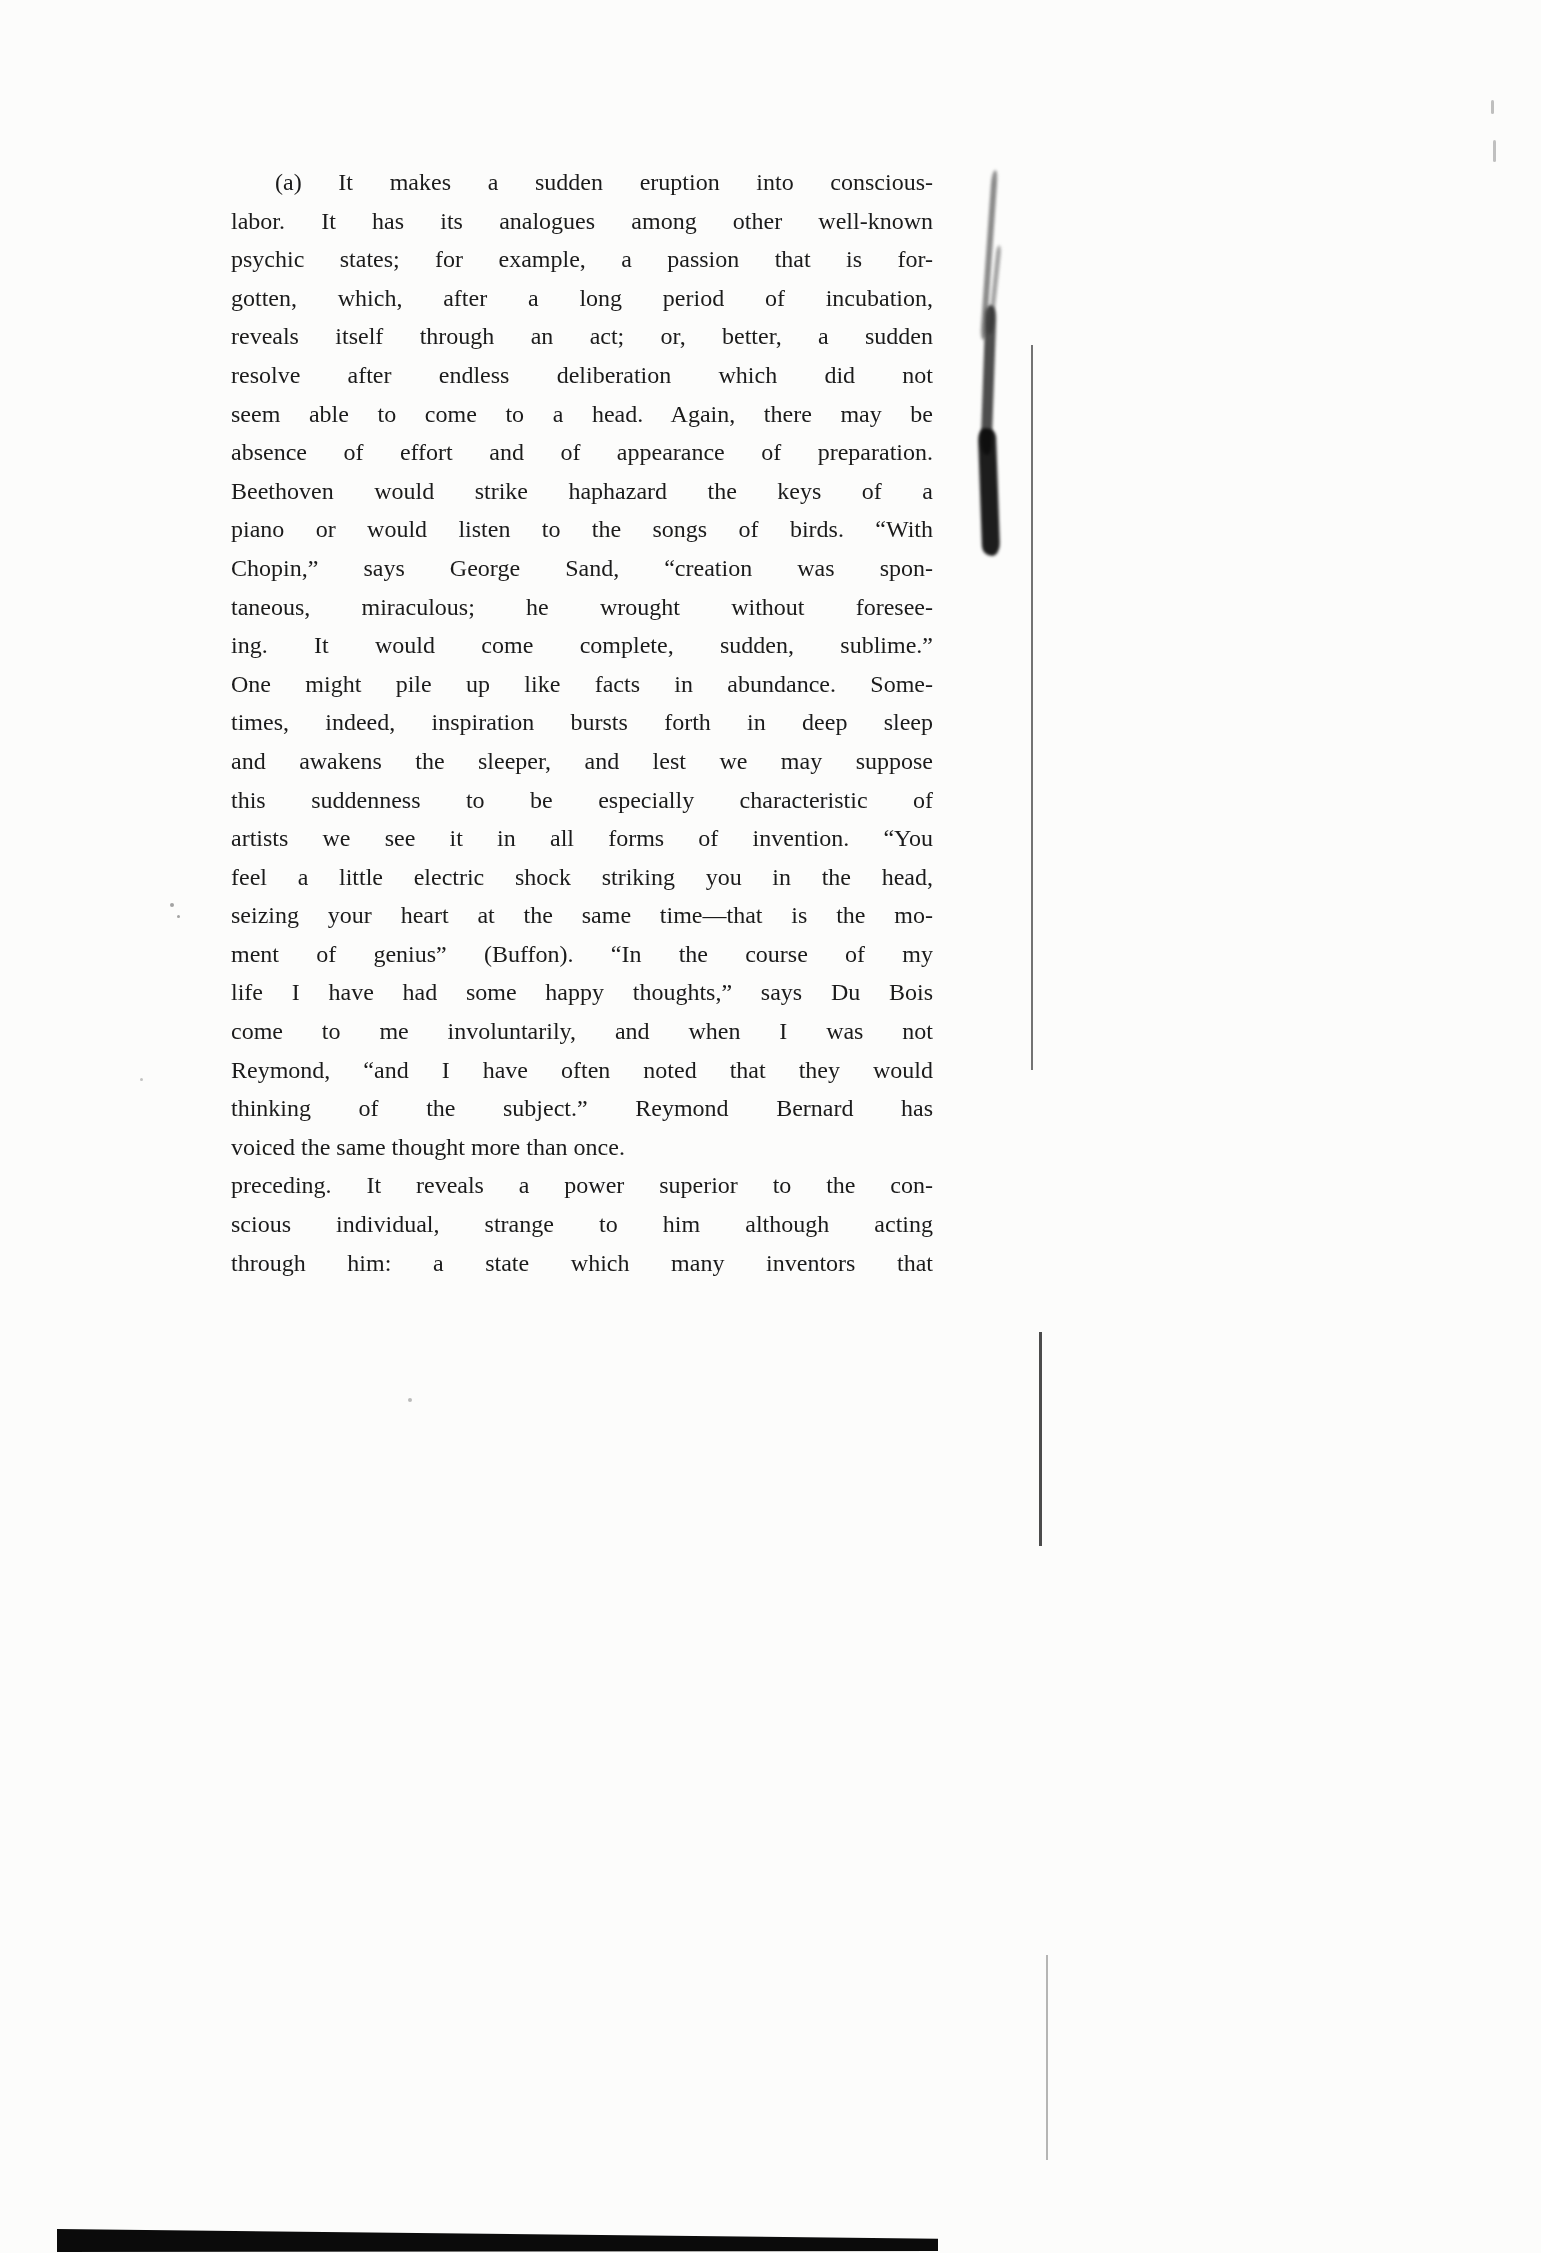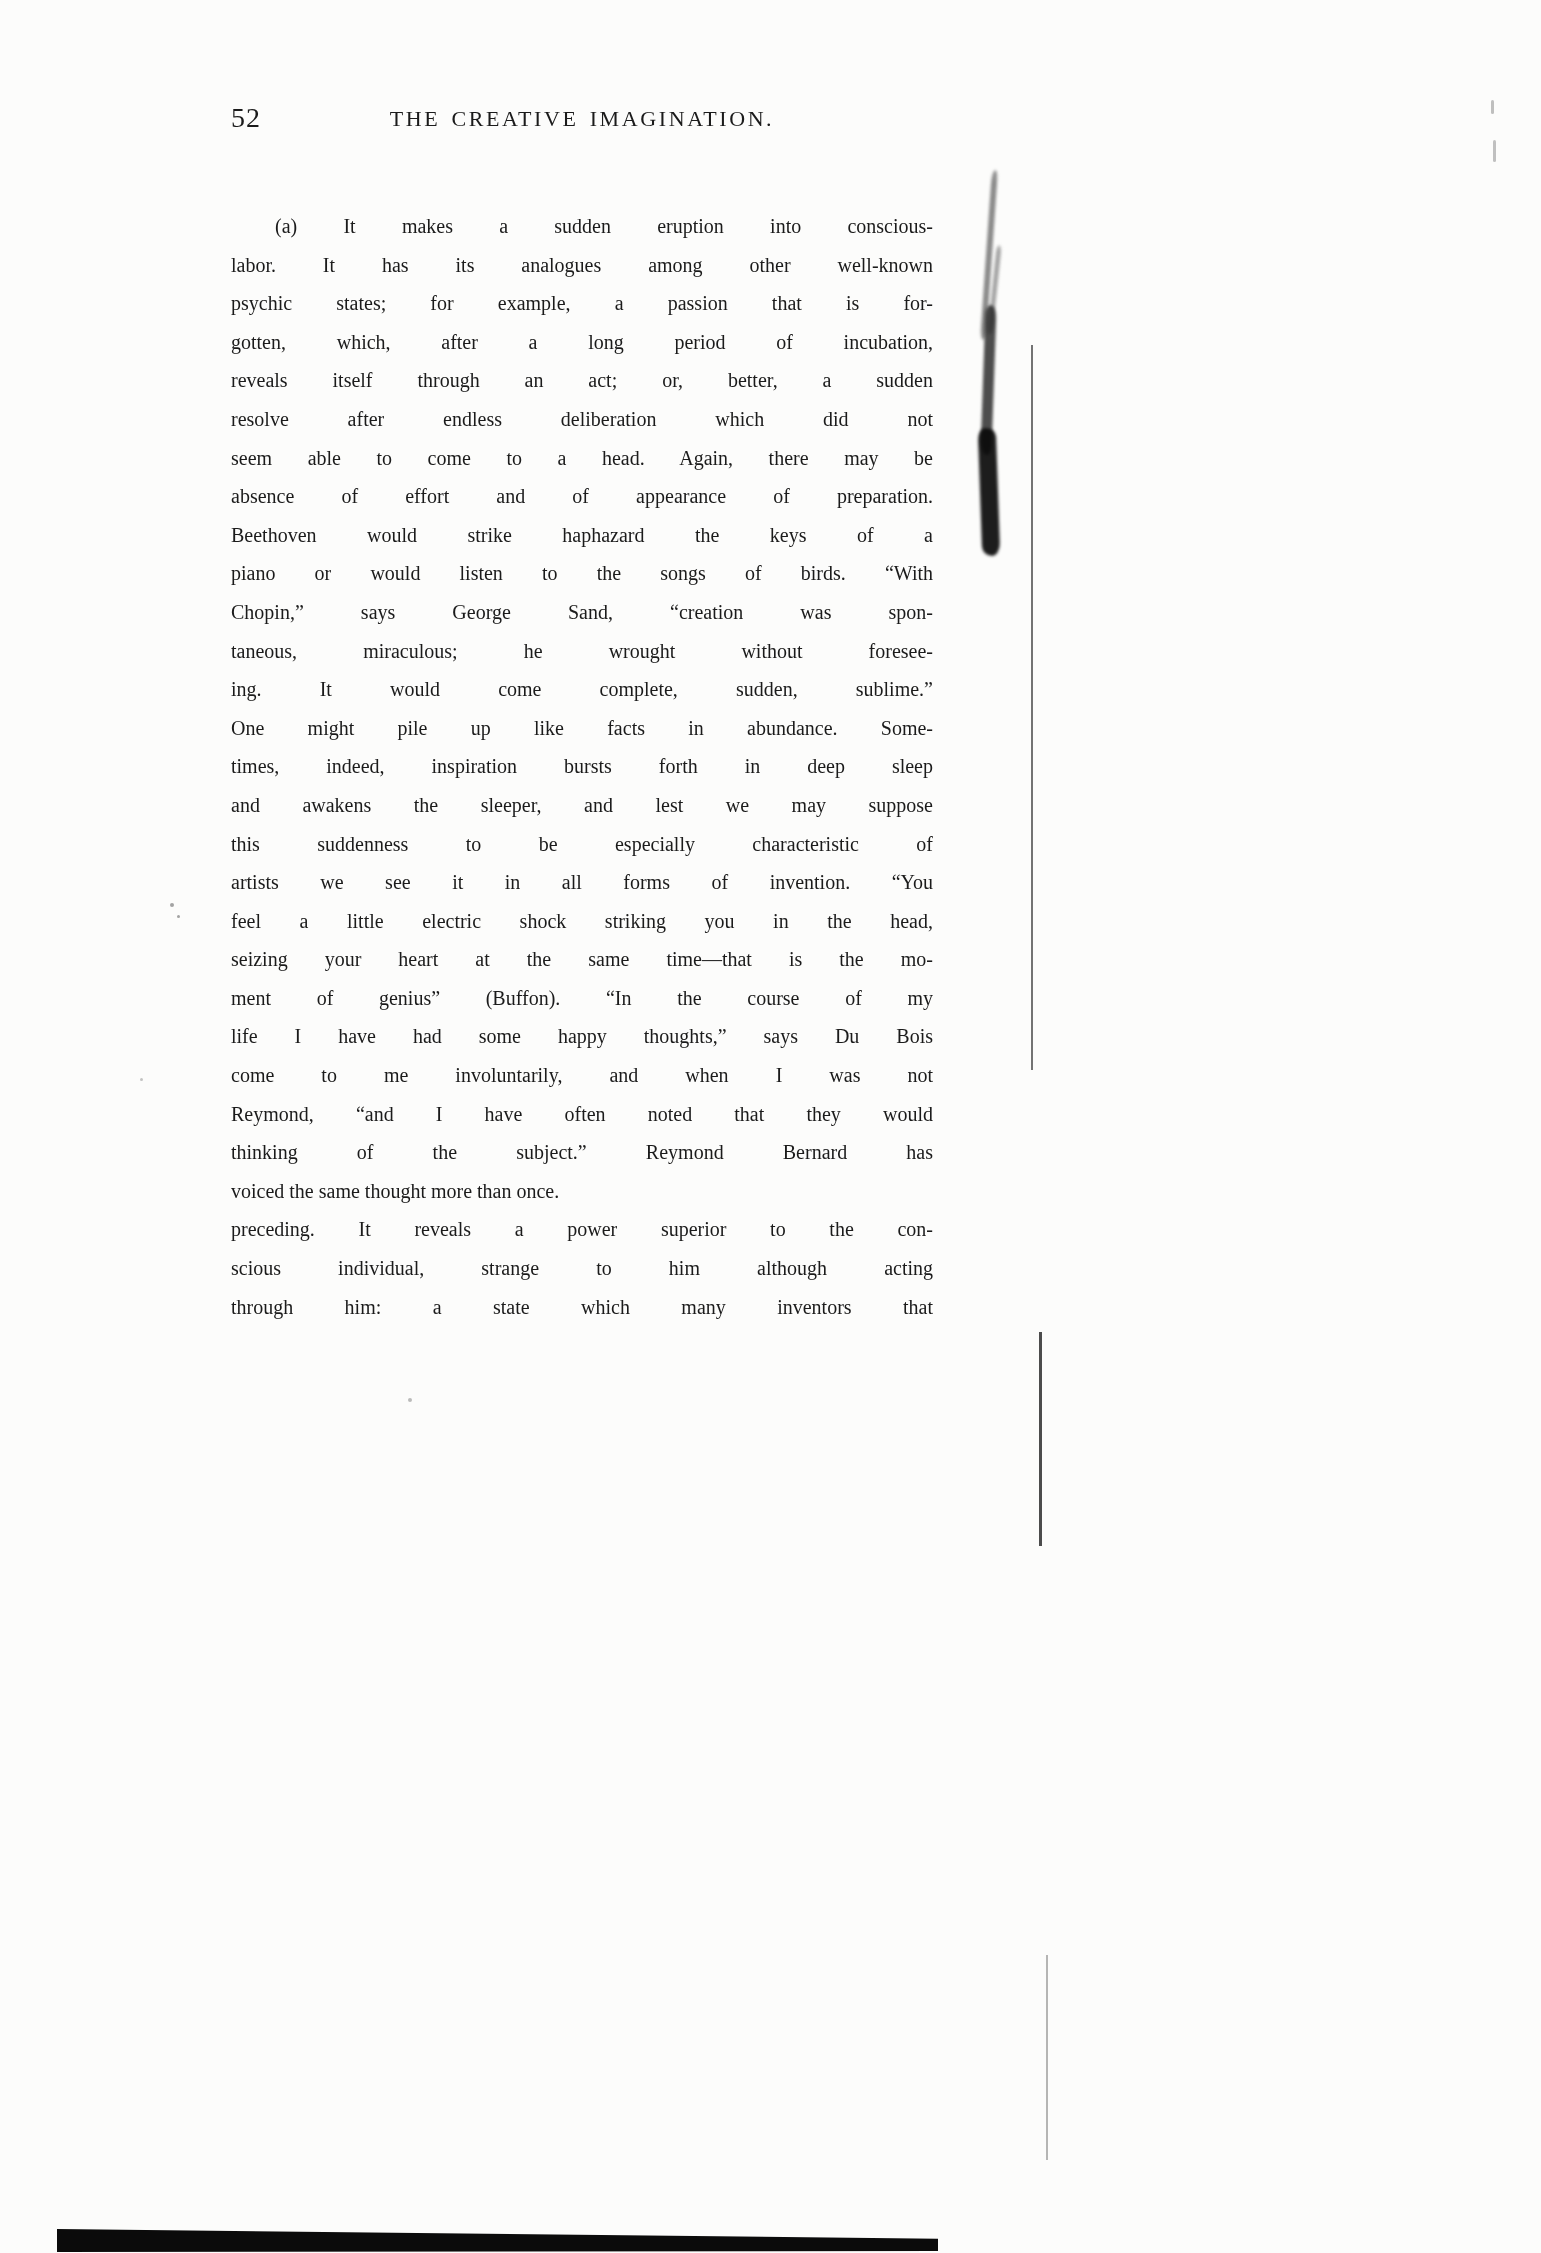--- a/index.html
+++ b/index.html
@@ -43,22 +43,21 @@
     letter-spacing: 2.6px;
     word-spacing: 3px;
   }
 
   
   .text-block {
     position: absolute;
     left: 231px;
     top: 163px;
     width: 702px;
-    font-size: 20px;
-    margin-top: 44px;
+    font-size: 24px;
   }
   .line {
     height: 38.6px;
     line-height: 38.6px;
     text-align: justify;
     text-align-last: justify;
     white-space: normal;
     overflow: visible;
   }
   .line.first { text-indent: 44px; }
@@ -122,24 +121,20 @@
   .speck-3 { left: 170px;  top: 903px; width: 4px; height: 4px; }
   .speck-4 { left: 177px;  top: 915px; width: 3px; height: 3px; }
   .speck-5 { left: 408px;  top: 1398px; width: 4px; height: 4px; background: rgba(90,90,90,0.4); }
   .speck-6 { left: 140px;  top: 1078px; width: 3px; height: 3px; background: rgba(110,110,110,0.4); }
 </style>
 </head>
 <body>
 
 <div class="scan-page">
 
-  <div class="header-row">
-    <span class="page-number">52</span>
-    <span class="running-title">THE CREATIVE IMAGINATION.</span>
-  </div>
 
   <div class="text-block">
       <div class="line first">(a) It makes a sudden eruption into conscious-</div>
       <div class="line">labor. It has its analogues among other well-known</div>
       <div class="line">psychic states; for example, a passion that is for-</div>
       <div class="line">gotten, which, after a long period of incubation,</div>
       <div class="line">reveals itself through an act; or, better, a sudden</div>
       <div class="line">resolve after endless deliberation which did not</div>
       <div class="line">seem able to come to a head. Again, there may be</div>
       <div class="line">absence of effort and of appearance of preparation.</div>

